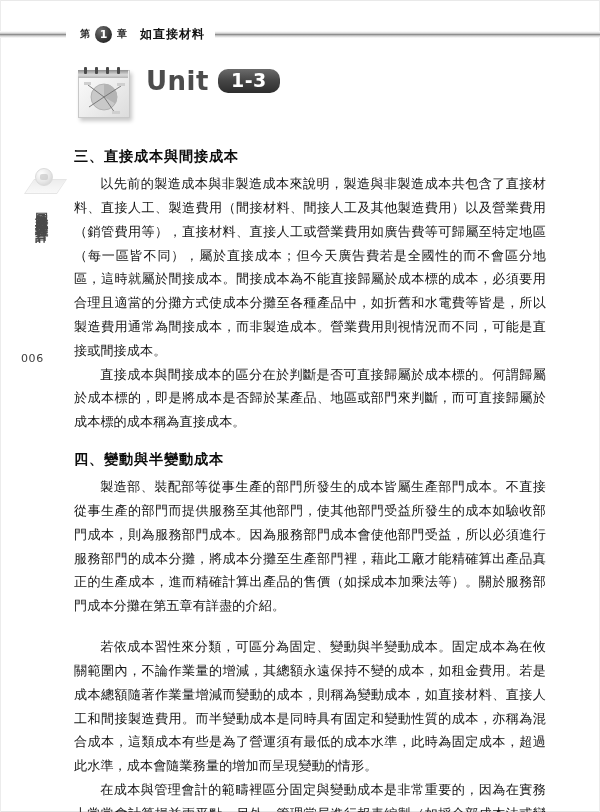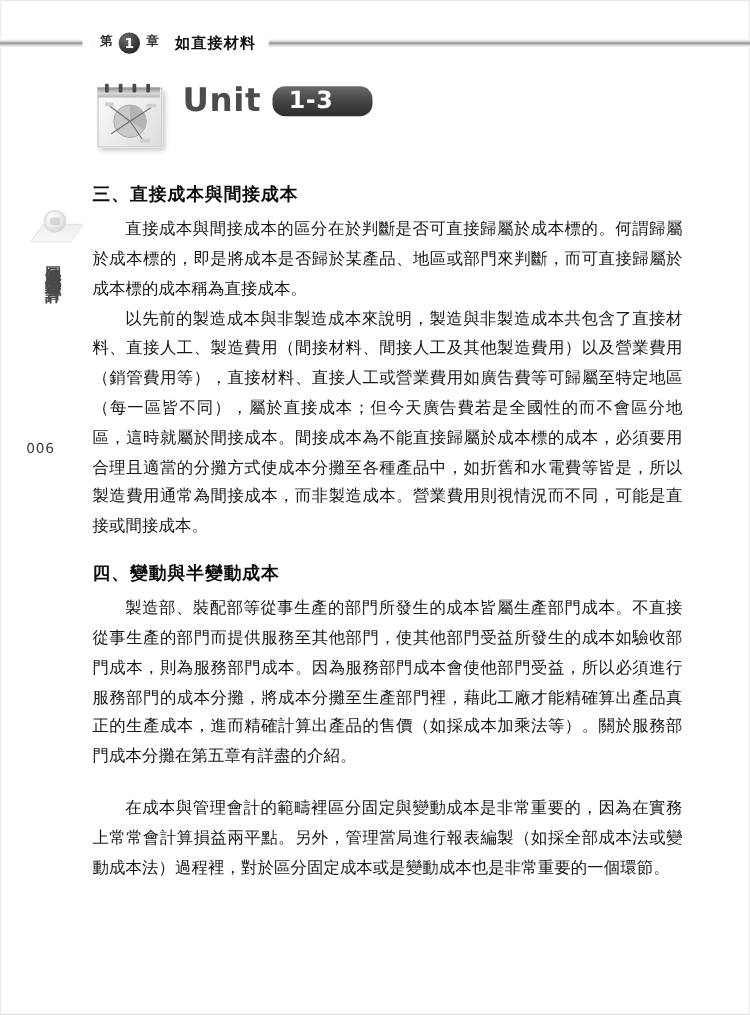--- a/index.html
+++ b/index.html
@@ -141,21 +141,21 @@
     color: #4c4c4c;
     letter-spacing: 0.5px;
     line-height: 1;
   }
   .unit-badge {
     background: linear-gradient(to bottom, #6b6b6b 0%, #464646 48%, #2d2d2d 100%);
     color: #ffffff;
     font-size: 19px;
     font-weight: bold;
     border-radius: 10px;
-    padding: 2px 31px 3px 13px;
+    padding: 2px 13px 3px 13px;
     line-height: 1.05;
     letter-spacing: 0.5px;
   }
   .unit-line2 {
     font-size: 25px;
     font-weight: bold;
     color: #000000;
     margin-top: 7px;
     letter-spacing: 1px;
     line-height: 1.1;
@@ -306,28 +306,29 @@
       <div class="globe"></div>
     </div>
     <div class="sidebar-vtext">圖解成本與管理會計</div>
   </div>
   <div class="page-number">006</div>
 
   <div class="content">
 
     <div class="sec-block">
       <h2 class="sec-heading">三、直接成本與間接成本</h2>
+      <p class="para">以先前的製造成本與非製造成本來說明，製造與非製造成本共包含了直接材料、直接人工、製造費用（間接材料、間接人工及其他製造費用）以及營業費用（銷管費用等），直接材料、直接人工或營業費用如廣告費等可歸屬至特定地區（每一區皆不同），屬於直接成本；但今天廣告費若是全國性的而不會區分地區，這時就屬於間接成本。間接成本為不能直接歸屬於成本標的成本，必須要用合理且適當的分攤方式使成本分攤至各種產品中，如折舊和水電費等皆是，所以製造費用通常為間接成本，而非製造成本。營業費用則視情況而不同，可能是直接或間接成本。</p>
       <p class="para">直接成本與間接成本的區分在於判斷是否可直接歸屬於成本標的。何謂歸屬於成本標的，即是將成本是否歸於某產品、地區或部門來判斷，而可直接歸屬於成本標的成本稱為直接成本。</p>
-      <p class="para">以先前的製造成本與非製造成本來說明，製造與非製造成本共包含了直接材料、直接人工、製造費用（間接材料、間接人工及其他製造費用）以及營業費用（銷管費用等），直接材料、直接人工或營業費用如廣告費等可歸屬至特定地區（每一區皆不同），屬於直接成本；但今天廣告費若是全國性的而不會區分地區，這時就屬於間接成本。間接成本為不能直接歸屬於成本標的成本，必須要用合理且適當的分攤方式使成本分攤至各種產品中，如折舊和水電費等皆是，所以製造費用通常為間接成本，而非製造成本。營業費用則視情況而不同，可能是直接或間接成本。</p>
     </div>
 
     <div class="sec-block">
       <h2 class="sec-heading">四、變動與半變動成本</h2>
       <p class="para">製造部、裝配部等從事生產的部門所發生的成本皆屬生產部門成本。不直接從事生產的部門而提供服務至其他部門，使其他部門受益所發生的成本如驗收部門成本，則為服務部門成本。因為服務部門成本會使他部門受益，所以必須進行服務部門的成本分攤，將成本分攤至生產部門裡，藉此工廠才能精確算出產品真正的生產成本，進而精確計算出產品的售價（如採成本加乘法等）。關於服務部門成本分攤在第五章有詳盡的介紹。</p>
     </div>
 
     <div class="sec-block">
+      <p class="para">若依成本習性來分類，可區分為固定、變動與半變動成本。固定成本為在攸關範圍內，不論作業量的增減，其總額永遠保持不變的成本，如租金費用。若是成本總額隨著作業量增減而變動的成本，則稱為變動成本，如直接材料、直接人工和間接製造費用。而半變動成本是同時具有固定和變動性質的成本，亦稱為混合成本，這類成本有些是為了營運須有最低的成本水準，此時為固定成本，超過此水準，成本會隨業務量的增加而呈現變動的情形。</p>
       <p class="para">在成本與管理會計的範疇裡區分固定與變動成本是非常重要的，因為在實務上常常會計算損益兩平點。另外，管理當局進行報表編製（如採全部成本法或變動成本法）過程裡，對於區分固定成本或是變動成本也是非常重要的一個環節。</p>
     </div>
 
   </div>
 
 </div>
 
 </body></html>

